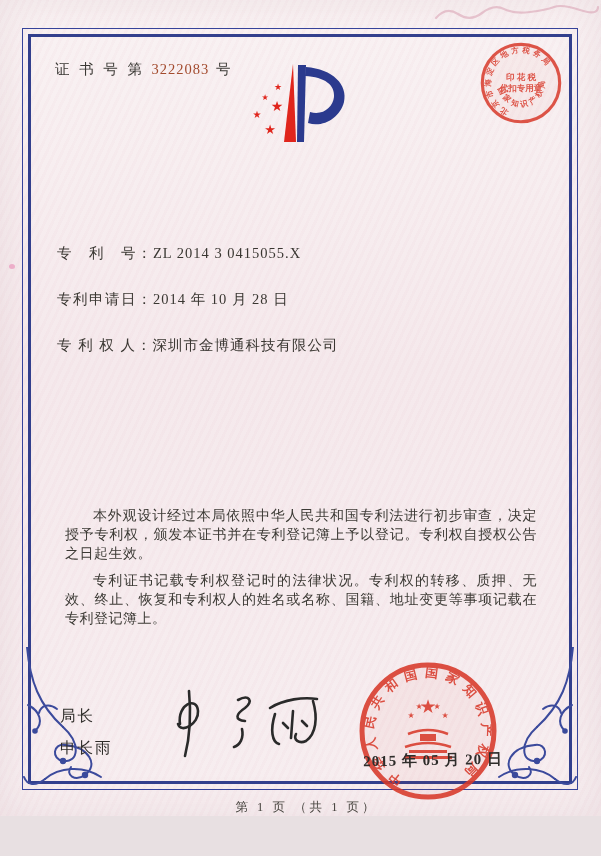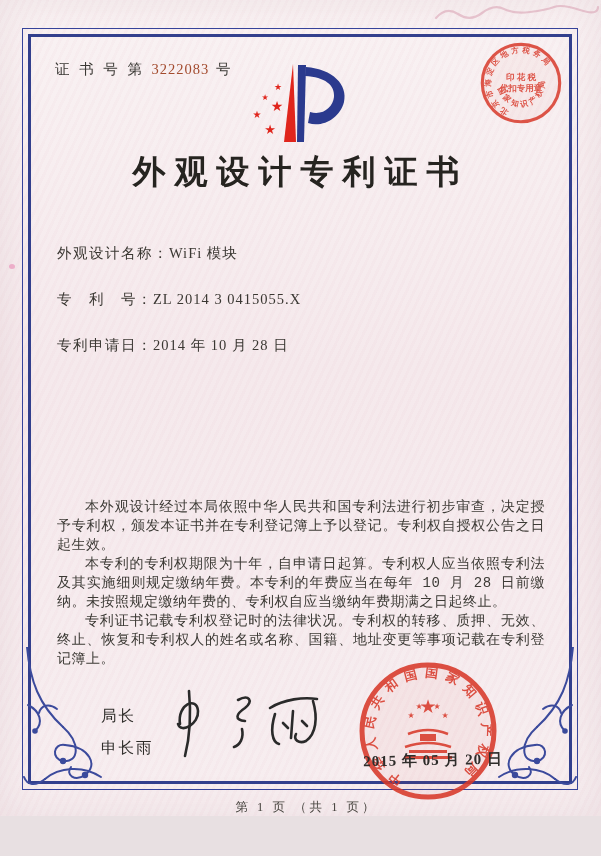--- a/index.html
+++ b/index.html
@@ -29,23 +29,23 @@
     position:absolute;left:0;right:0;top:150px;text-align:center;
     font-size:33px;font-weight:600;letter-spacing:9px;color:#262420;
   }
   
   .fields{position:absolute;left:57px;top:230px;right:50px;}
   .field{height:46px;line-height:46px;font-size:14.5px;white-space:nowrap;}
   .field .lbl{letter-spacing:1.5px;color:#3a3732;}
   .field .val{letter-spacing:1px;color:#3a3732;}
   
   .body-text{position:absolute;left:57px;right:56px;top:498px;font-size:14px;line-height:19px;color:#3c3a35;text-align:justify;}
-  .body-text p{margin:0;text-indent:2em;letter-spacing:.5px;font-family:Liberation Mono, monospace;}
-  
-  .signer{position:absolute;left:60px;top:700px;font-size:15.5px;letter-spacing:2px;color:#2e2c29;margin-left:41px;}
+  .body-text p{margin:8px;text-indent:2em;letter-spacing:.5px;}
+  
+  .signer{position:absolute;left:60px;top:700px;font-size:15.5px;letter-spacing:2px;color:#2e2c29;}
   .signer .line{height:32px;line-height:32px;}
   
   .signature{position:absolute;left:152px;top:684px;}
   
   .seal-main{position:absolute;left:353px;top:656px;}
   .seal-date{
     position:absolute;left:348px;top:751px;width:170px;text-align:center;
     font-size:15px;font-weight:600;color:#2f2d2b;letter-spacing:1px;transform:rotate(-1deg);
   }
   
@@ -114,37 +114,35 @@
       <text x="30" y="48" font-size="8" text-anchor="middle">★</text>
       <text x="42" y="59" font-size="14" text-anchor="middle">★</text>
       <text x="22" y="66" font-size="10" text-anchor="middle">★</text>
       <text x="35" y="82" font-size="13" text-anchor="middle">★</text>
     </g>
     <polygon points="58,12 49,90 61,90" fill="#e0251c"></polygon>
     <polygon points="63,13 71,13 69,90 62,90" fill="#2b3a8e"></polygon>
     <path d="M71,15 C98,17 113,33 109,50 C105,66 88,76 73,71 L75,60 C88,64 98,55 99,45 C100,33 90,25 70,24 Z" fill="#2b3a8e"></path>
   </svg>
 
-  <div class="title">外观设计专利证书</div>
 
   <div class="fields">
-    <div class="field">
-      <span class="lbl">外观设计名称：</span><span class="val">WiFi 模块</span>
-    </div>
     <div class="field">
       <span class="lbl">专　利　号：</span><span class="val">ZL 2014 3 0415055.X</span>
     </div>
     <div class="field">
       <span class="lbl">专利申请日：</span><span class="val">2014 年 10 月 28 日</span>
     </div>
+    <div class="field">
+      <span class="lbl">专 利 权 人：</span><span class="val">深圳市金博通科技有限公司</span>
+    </div>
   </div>
 
   <div class="body-text">
     <p>本外观设计经过本局依照中华人民共和国专利法进行初步审查，决定授予专利权，颁发本证书并在专利登记簿上予以登记。专利权自授权公告之日起生效。</p>
-    <p>本专利的专利权期限为十年，自申请日起算。专利权人应当依照专利法及其实施细则规定缴纳年费。本专利的年费应当在每年 10 月 28 日前缴纳。未按照规定缴纳年费的、专利权自应当缴纳年费期满之日起终止。</p>
     <p>专利证书记载专利权登记时的法律状况。专利权的转移、质押、无效、终止、恢复和专利权人的姓名或名称、国籍、地址变更等事项记载在专利登记簿上。</p>
   </div>
 
   <div class="signer">
     <div class="line">局长</div>
     <div class="line">申长雨</div>
   </div>
 
   <svg class="signature" width="185" height="78" viewBox="0 0 185 78">
     <g fill="none" stroke="#2a2a2a" stroke-width="2.6" stroke-linecap="round">

